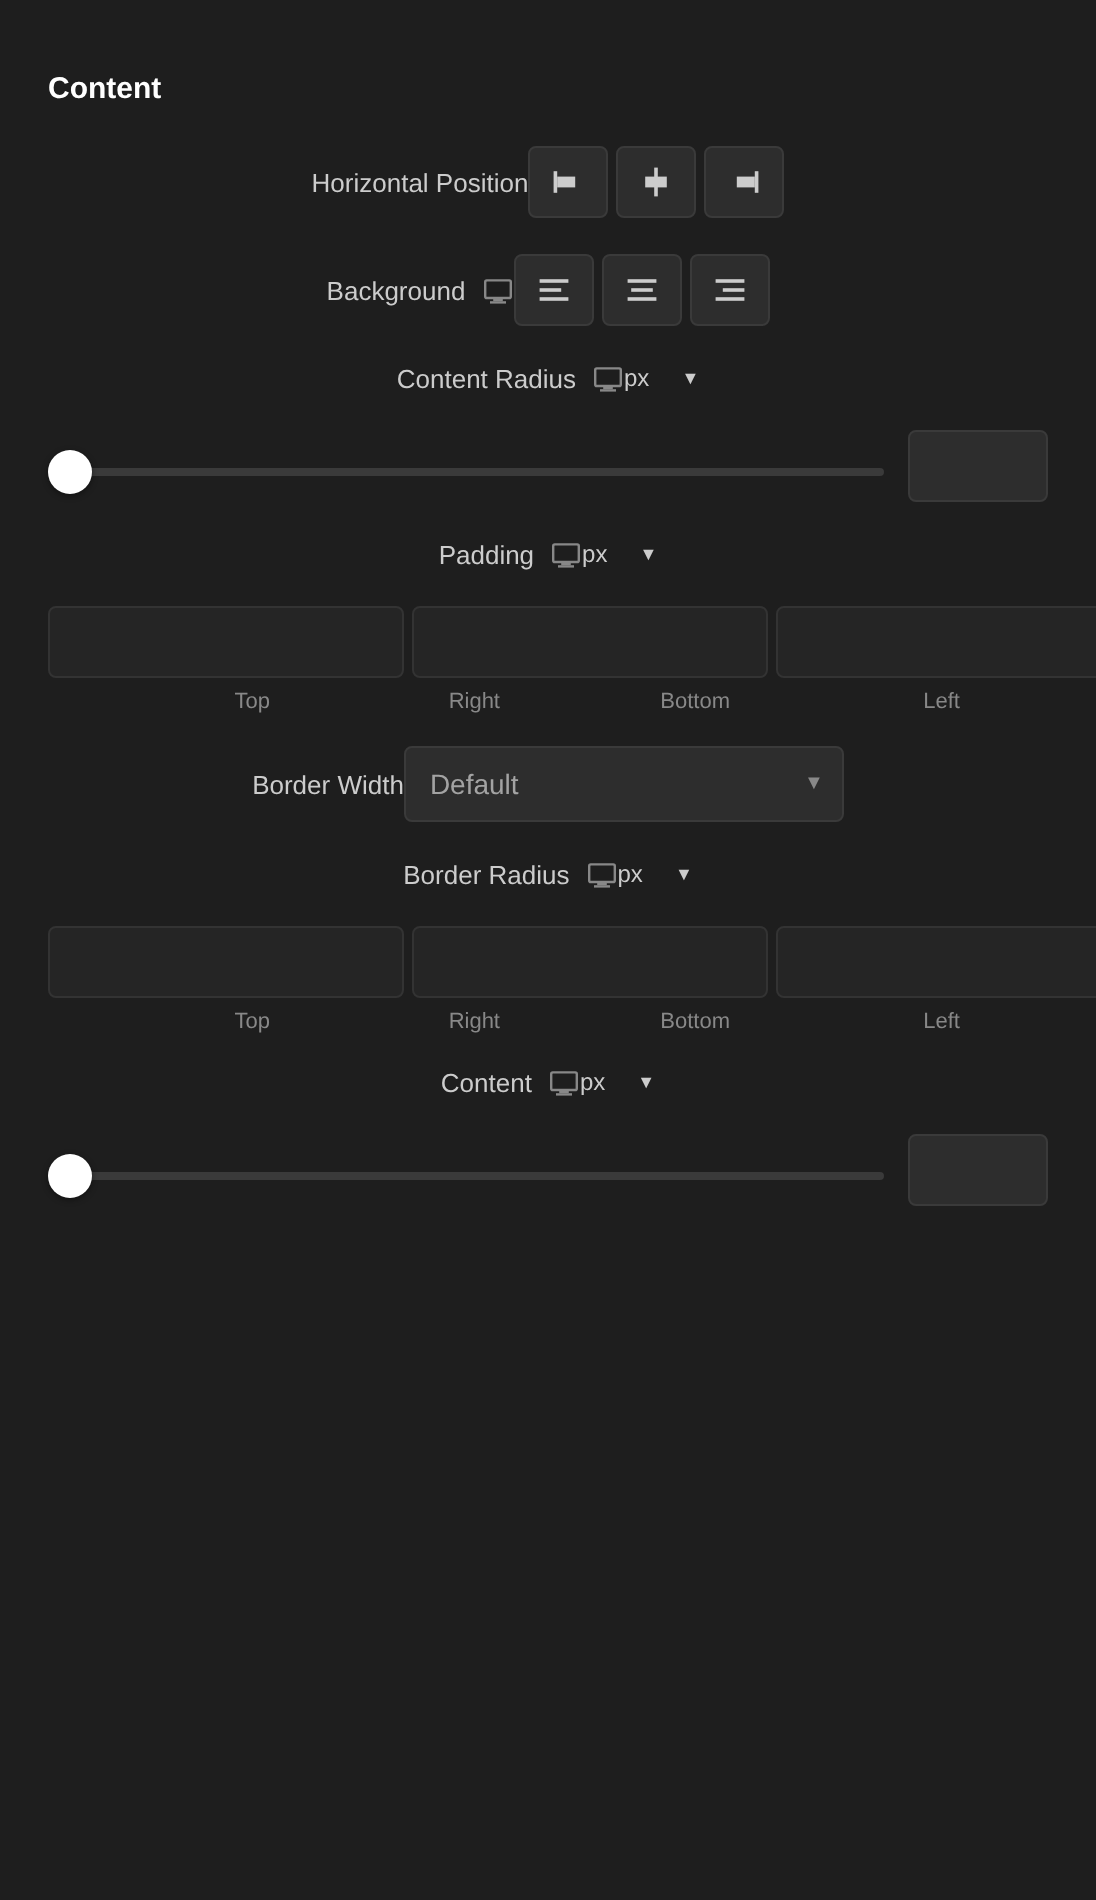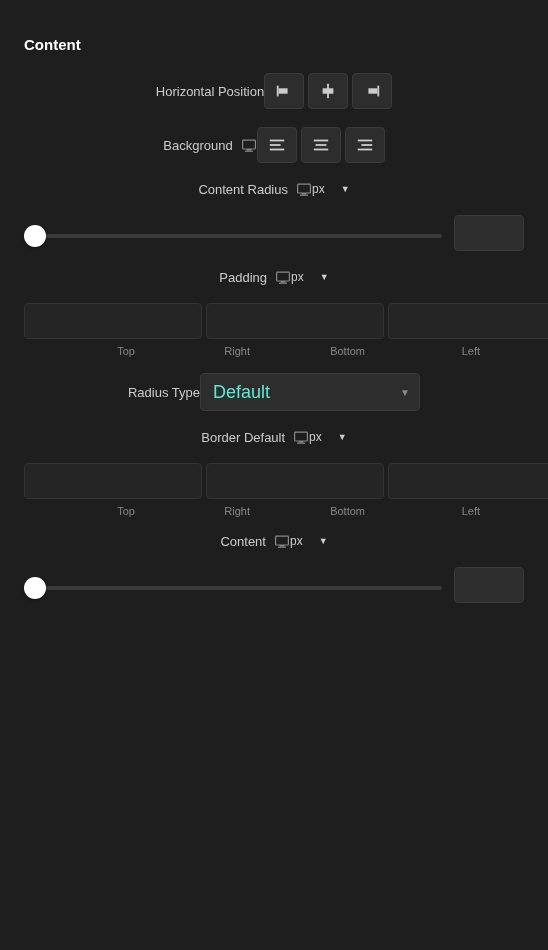--- a/index.html
+++ b/index.html
@@ -172,22 +172,22 @@
 
     .labels-row .lbl-spacer {
       width: 40px;
       flex-shrink: 0;
     }
 
     .select-dropdown {
       background: #2d2d2d;
       border: 1px solid #3a3a3a;
       border-radius: 4px;
-      color: #5eead4;
-      font-size: 18px;
+      color: #a3a3a3;
+      font-size: 14px;
       padding: 0 12px;
       height: 38px;
       cursor: pointer;
       width: 220px;
       appearance: none;
       -webkit-appearance: none;
     }
 
     .select-wrapper {
       position: relative;
@@ -342,37 +342,37 @@
   <div class="labels-row">
     <span class="lbl">Top</span>
     <span class="lbl">Right</span>
     <span class="lbl">Bottom</span>
     <span class="lbl">Left</span>
     <span class="lbl-spacer"></span>
   </div>
 
   <div class="row">
     <div class="row-label">
-      <span>Radius Type</span>
+      <span>Border Width</span>
     </div>
     <div class="select-wrapper">
       <select class="select-dropdown">
         <option value="default" selected="">Default</option>
         <option value="solid">Solid</option>
         <option value="dashed">Dashed</option>
         <option value="dotted">Dotted</option>
         <option value="double">Double</option>
         <option value="none">None</option>
       </select>
     </div>
   </div>
 
   <div class="row">
     <div class="row-label">
-      <span>Border Default</span>
+      <span>Border Radius</span>
       <span class="monitor-icon">
         <svg viewBox="0 0 20 20" width="16" height="16" fill="#888">
             <rect x="2" y="4" width="16" height="11" rx="1" ry="1" stroke="#888" stroke-width="1.5" fill="none"></rect>
             <rect x="7" y="15" width="6" height="2" fill="#888"></rect>
             <rect x="5" y="17" width="10" height="1.5" fill="#888"></rect>
           </svg>
       </span>
     </div>
     <div style="display:flex;align-items:center;gap:4px;">
       <button class="unit-select">

